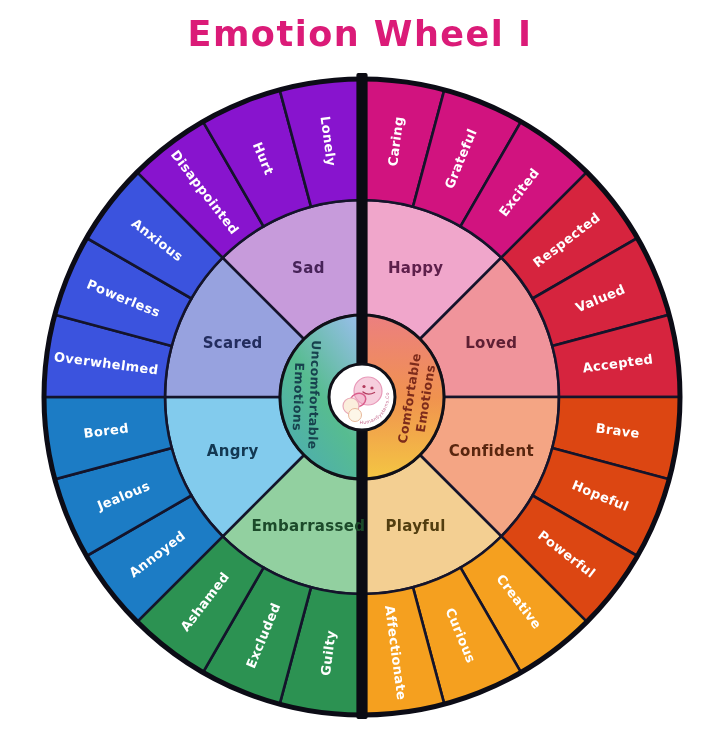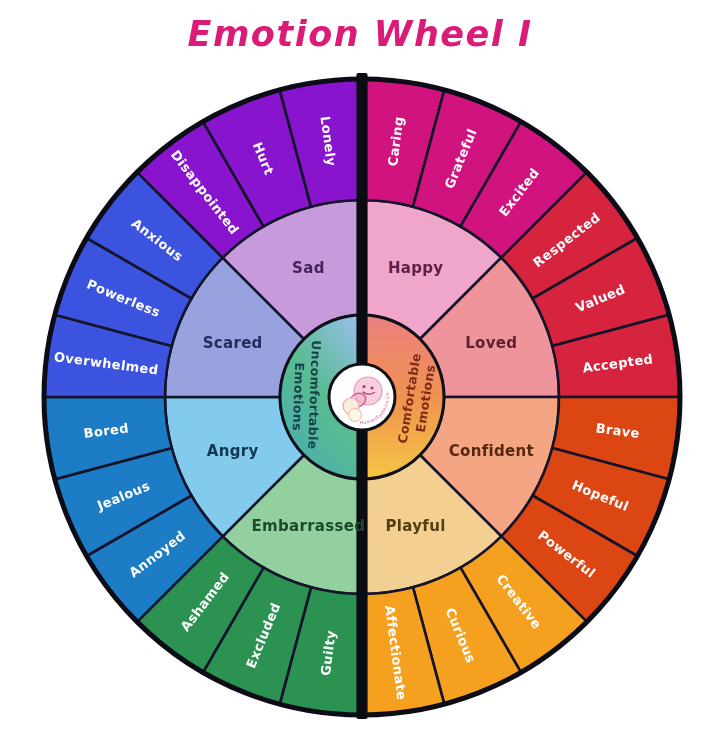--- a/index.html
+++ b/index.html
@@ -1,19 +1,19 @@
 <!DOCTYPE html>
 <html><head>
 <meta charset="utf-8">
 <style>
   html,body{margin:0;padding:0;background:#ffffff;}
   .page{position:relative;width:720px;height:731px;background:#ffffff;overflow:hidden;
         font-family:"DejaVu Sans","Liberation Sans",sans-serif;}
   .title{position:absolute;top:14px;left:0;width:100%;text-align:center;margin:0;
-         font-size:35px;font-weight:bold;letter-spacing:1.5px;font-style:italic;}
+         font-size:35px;font-weight:bold;letter-spacing:1.5px;}
   svg{position:absolute;top:0;left:0;}
   .seg{stroke:#14142B;stroke-width:2.6;}
   .outer-label{font-size:13px;font-weight:bold;letter-spacing:.4px;text-anchor:middle;}
   .mid-label{font-size:15px;font-weight:bold;letter-spacing:.3px;text-anchor:middle;}
   .center-label{font-size:12.5px;font-weight:bold;letter-spacing:.4px;text-anchor:middle;}
   .logo-tag{font-size:4.6px;letter-spacing:.4px;fill:#C4678C;}
 </style>
 </head>
 <body>
 

